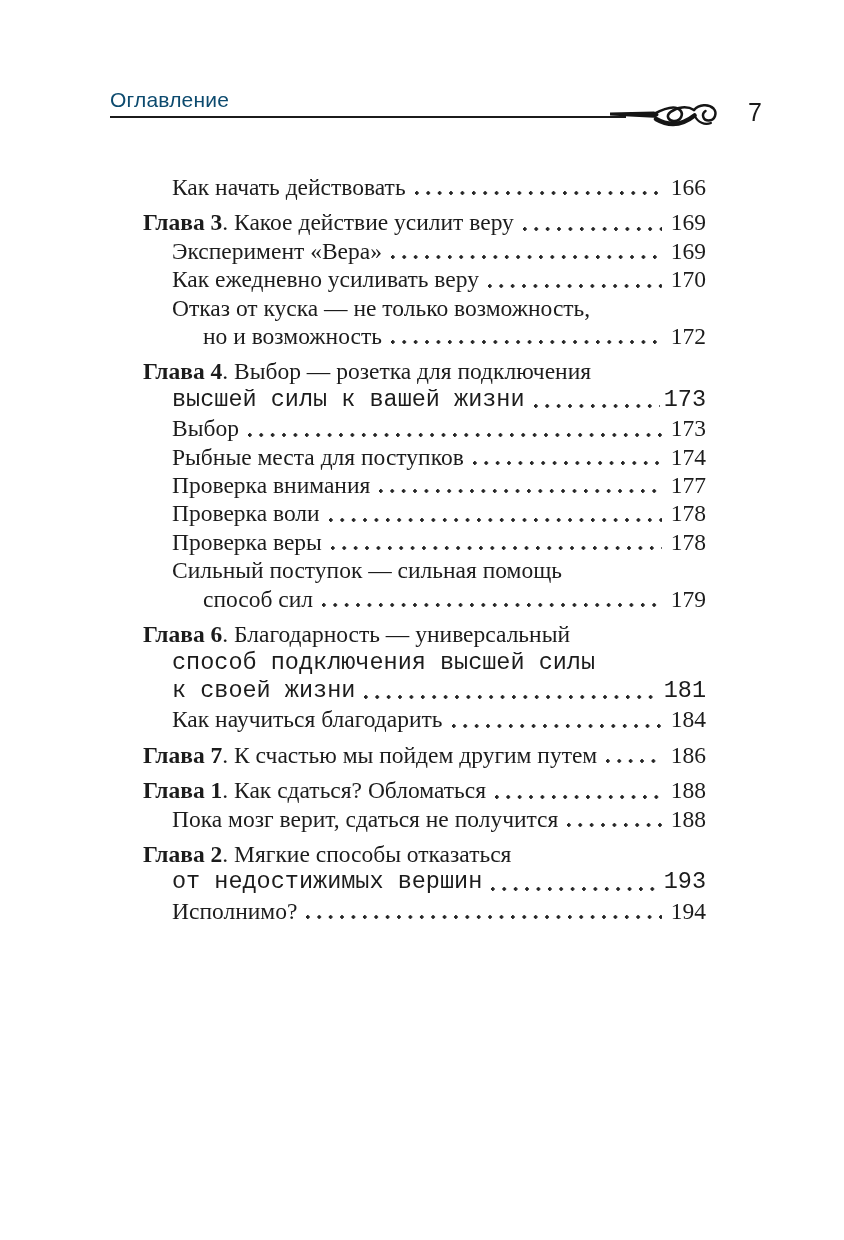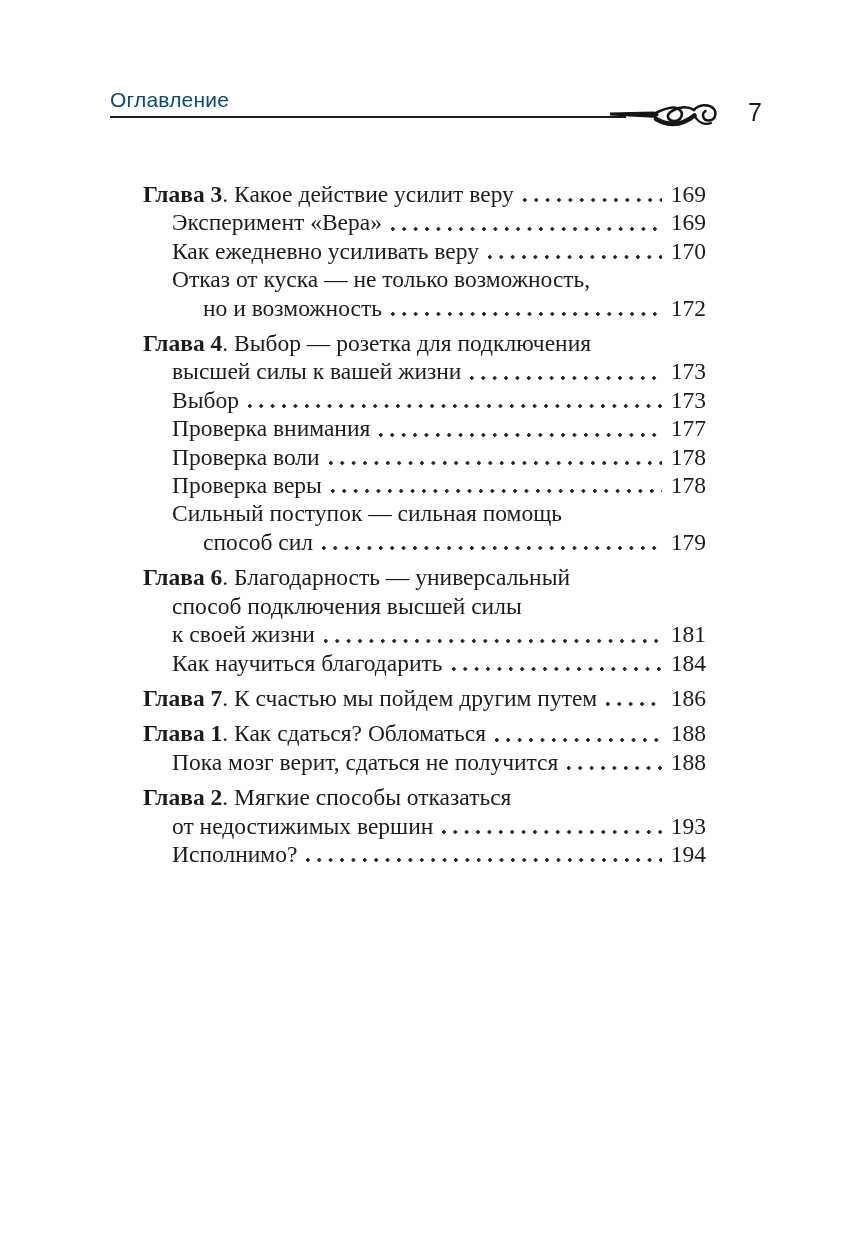--- a/index.html
+++ b/index.html
@@ -31,21 +31,21 @@
   .toc { position: absolute; left: 110px; top: 173px; width: 596px; }
   .row {
     display: flex; align-items: baseline;
     font-size: 23.5px; line-height: 28.4px;
     white-space: nowrap;
   }
   .row .title { flex: 0 1 auto; min-width: 0; }
   .prefix { font-weight: bold; }
   .row.chapter  { margin-left: 33px; margin-top: 7px; }
   .row.sub      { margin-left: 62px; }
-  .row.chapcont { margin-left: 62px; }
+  .row.chapcont { margin-left: 62px; font-family: Liberation Mono, monospace; }
   .row.cont     { margin-left: 93px; }
   .row.part {
     margin-top: 35px; margin-bottom: 8px;
     font-family: "Liberation Sans", sans-serif;
     font-weight: bold; font-size: 27px; line-height: 34px;
     letter-spacing: -0.2px;
   }
   .row.part .page {
     font-family: "Liberation Serif", serif;
     font-weight: normal; font-size: 23.5px; letter-spacing: 0;
@@ -71,20 +71,25 @@
       <path d="M44 20 C57 13 66 12 70 16 C74 20 71 26.5 64.5 27 C58.5 27.5 55.5 22 60.5 18 C67 13 77 11.5 84 16" stroke-width="2.6"></path>
       <path d="M46 25 C59 32.5 72 31.5 84.5 21.5" stroke-width="4.6"></path>
       <path d="M84 16 C89 10.5 98.5 9.5 103.5 14.5 C107.5 19 105 26.5 98.5 26.5 C93 26.5 91 20 95.5 17" stroke-width="2.5"></path>
       <path d="M84.5 21.5 C88 28.5 94.5 31.5 101 29" stroke-width="2.1"></path>
     </g>
   </svg>
   <span class="folio">7</span>
 </div>
 
 <div class="toc">
+    <div class="row sub">
+      <span class="title"><span class="text">Как начать действовать</span></span>
+      <span class="dots"></span>
+      <span class="page">166</span>
+    </div>
     <div class="row chapter">
       <span class="title"><span class="prefix">Глава 3</span><span class="text">. Какое действие усилит веру</span></span>
       <span class="dots"></span>
       <span class="page">169</span>
     </div>
     <div class="row sub">
       <span class="title"><span class="text">Эксперимент «Вера»</span></span>
       <span class="dots"></span>
       <span class="page">169</span>
     </div>
@@ -106,20 +111,25 @@
     </div>
     <div class="row chapcont">
       <span class="title"><span class="text">высшей силы к вашей жизни</span></span>
       <span class="dots"></span>
       <span class="page">173</span>
     </div>
     <div class="row sub">
       <span class="title"><span class="text">Выбор</span></span>
       <span class="dots"></span>
       <span class="page">173</span>
+    </div>
+    <div class="row sub">
+      <span class="title"><span class="text">Рыбные места для поступков</span></span>
+      <span class="dots"></span>
+      <span class="page">174</span>
     </div>
     <div class="row sub">
       <span class="title"><span class="text">Проверка внимания</span></span>
       <span class="dots"></span>
       <span class="page">177</span>
     </div>
     <div class="row sub">
       <span class="title"><span class="text">Проверка воли</span></span>
       <span class="dots"></span>
       <span class="page">178</span>

